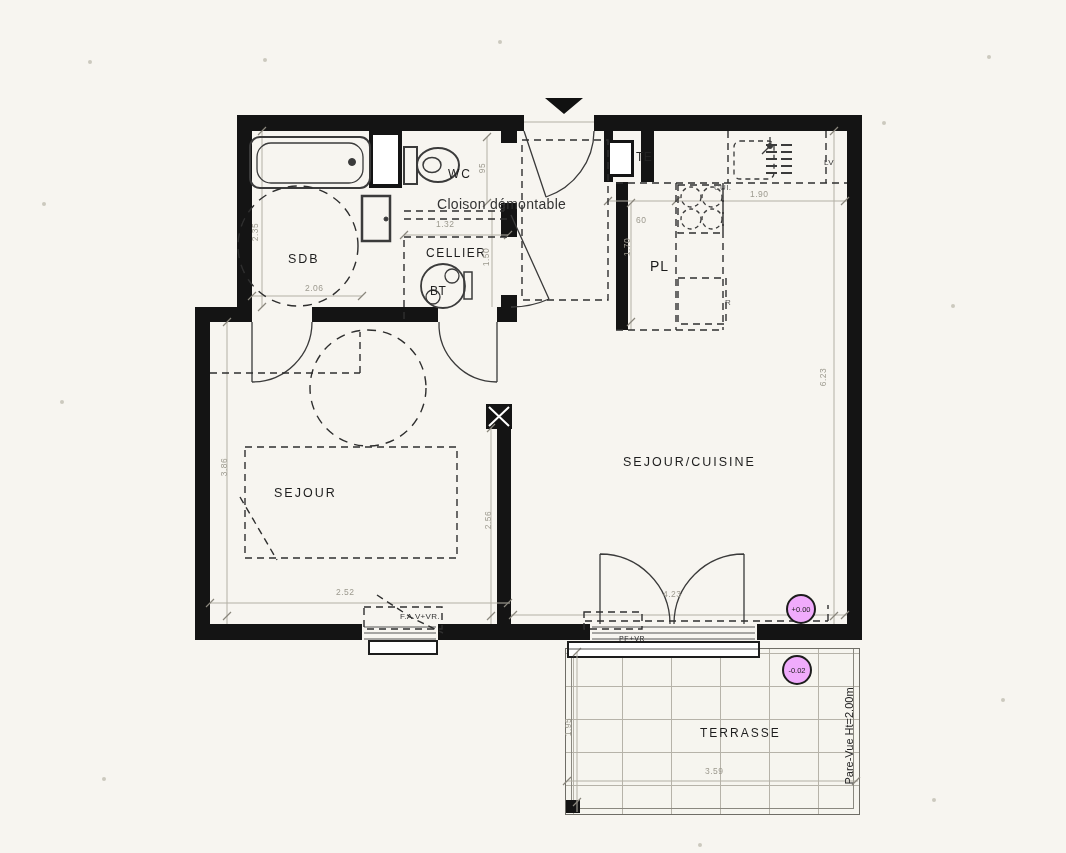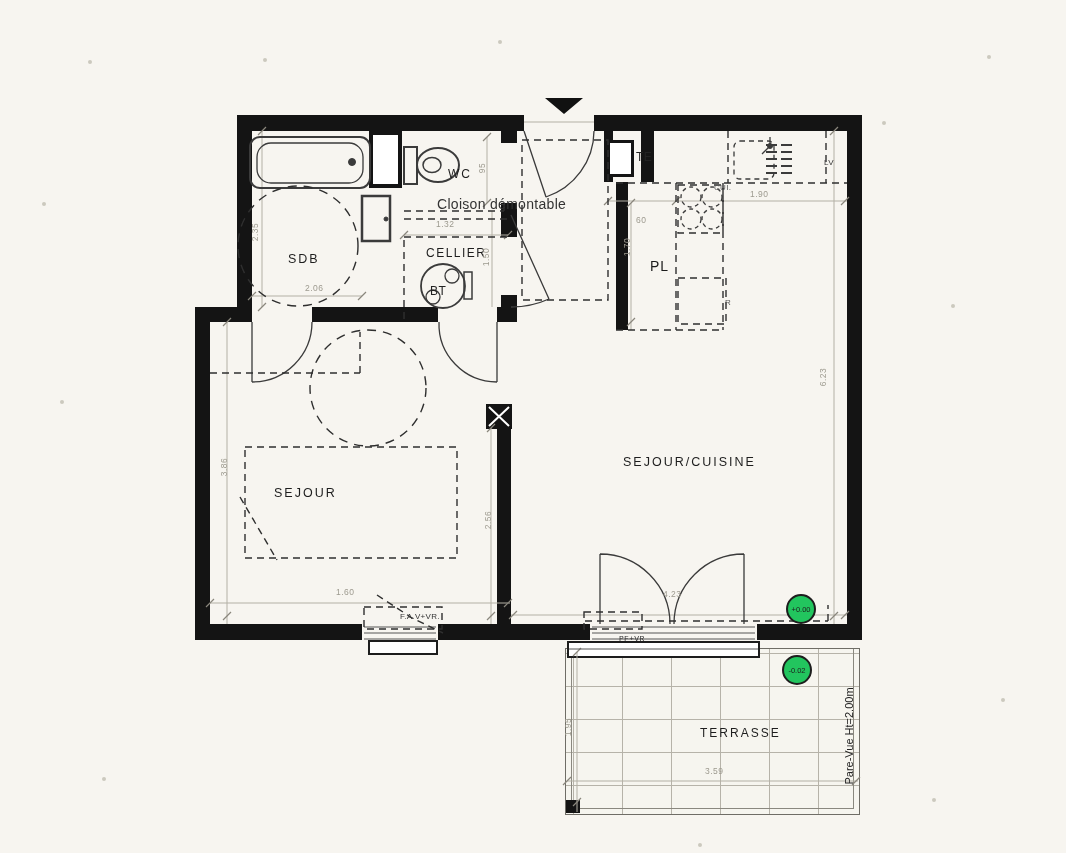--- a/index.html
+++ b/index.html
@@ -6,21 +6,21 @@
   .stage{position:relative;width:1066px;height:853px;background:#f7f5f0;overflow:hidden;
          font-family:"Liberation Sans","DejaVu Sans",sans-serif;color:#1b1b1b;}
   .w{position:absolute;background:#141414;}
   .label{position:absolute;white-space:nowrap;}
   .room{font-size:12.5px;letter-spacing:2px;color:#1e1e1e;}
   .small{font-size:12px;letter-spacing:.5px;color:#222;}
   .tiny{font-size:8px;letter-spacing:.3px;color:#333;padding-left:28px;}
   .dim{font-size:8.5px;color:#9d9a8f;letter-spacing:.5px;}
   .rot{transform:rotate(-90deg);transform-origin:center;}
   .level{position:absolute;width:30px;height:30px;border:2px solid #1d1d1d;border-radius:50%;
-         background:#22c55e;display:flex;align-items:center;justify-content:center;
+         background:#f0abfc;display:flex;align-items:center;justify-content:center;
          font-size:7.5px;color:#1d1d1d;box-sizing:border-box;}
   .terrace{position:absolute;left:565px;top:648px;width:295px;height:167px;
            border:1px solid #6f6d66;box-sizing:border-box;background:#f6f5ef;
            background-image:linear-gradient(#b6b3a9 1px,transparent 1px),
                             linear-gradient(90deg,#b6b3a9 1px,transparent 1px);
            background-size:49px 33px;background-position:7px 4px;}
   .terrace-inner{position:absolute;left:5px;right:5px;top:0;bottom:5px;
                  border-left:1px solid #8a887f;border-right:1px solid #8a887f;
                  border-bottom:1px solid #8a887f;}
   .duct{position:absolute;background:#fff;border:4px solid #141414;box-sizing:border-box;}
@@ -182,19 +182,19 @@
   <div class="label dim rot" style="left:246px;top:227px;">2.35</div>
   <div class="label dim" style="left:305px;top:283px;">2.06</div>
   <div class="label dim rot" style="left:477px;top:163px;">95</div>
   <div class="label dim" style="left:436px;top:219px;">1.32</div>
   <div class="label dim rot" style="left:477px;top:252px;">1.50</div>
   <div class="label dim" style="left:636px;top:189px;margin-top:26px;">60</div>
   <div class="label dim" style="left:750px;top:189px;">1.90</div>
   <div class="label dim rot" style="left:618px;top:242px;">1.70</div>
   <div class="label dim rot" style="left:215px;top:462px;">3.86</div>
   <div class="label dim rot" style="left:479px;top:515px;">2.56</div>
-  <div class="label dim" style="left:336px;top:587px;">1.60</div>
+  <div class="label dim" style="left:336px;top:587px;">2.52</div>
   <div class="label dim" style="left:663px;top:589px;">4.23</div>
   <div class="label dim rot" style="left:814px;top:372px;">6.23</div>
   <div class="label dim rot" style="left:559px;top:722px;">1.95</div>
   <div class="label dim" style="left:705px;top:766px;">3.59</div>
 
 </div>
 
 </body></html>

